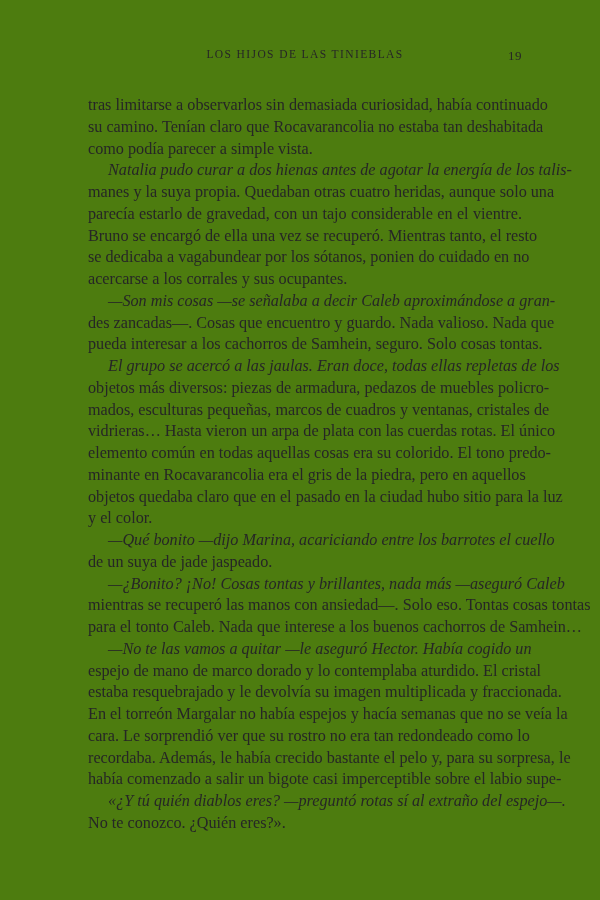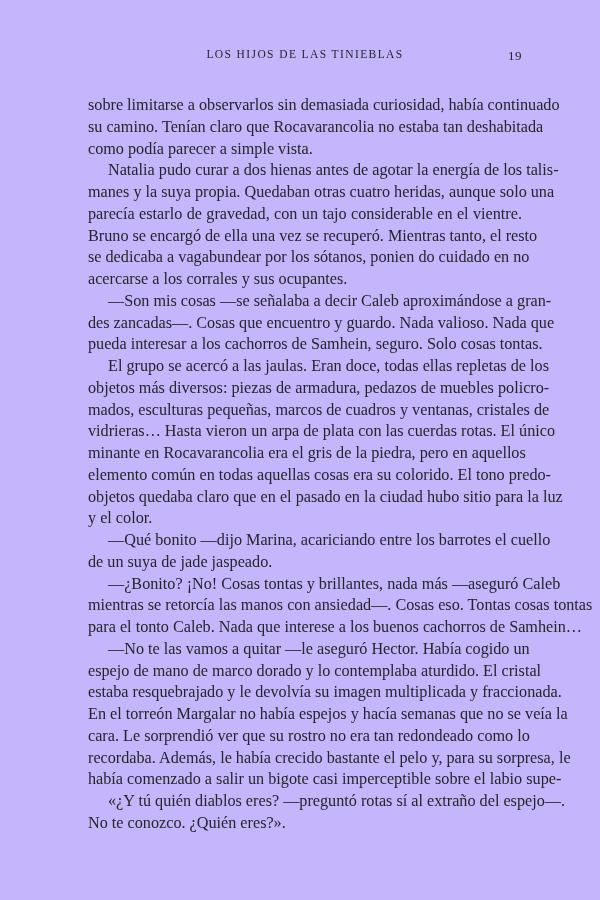--- a/index.html
+++ b/index.html
@@ -14,21 +14,21 @@
       overflow: hidden;
       font-family: "Liberation Serif", "DejaVu Serif", serif;
       color: #262626;
     }
     .page {
       position: absolute;
       left: 0;
       top: 0;
       width: 600px;
       height: 900px;
-      background: #c4b5fd;
+      background: #4d7c0f;
     }
     .running-header {
       position: absolute;
       top: 48px;
       left: 88px;
       width: 434px;
       height: 18px;
       font-size: 13px;
       letter-spacing: 1.1px;
     }
@@ -66,34 +66,35 @@
       text-align: justify;
       text-align-last: justify;
       overflow: visible;
     }
     .line.last {
       text-align: right;
       text-align-last: left;
     }
     .line.indent {
       padding-left: 20px;
+      font-style: italic;
     }
   </style>
 </head>
 <body>
 
 <div class="page">
   <div class="running-header">
     <span class="running-title">Los hijos de las tinieblas</span>
     <span class="page-number">19</span>
   </div>
 
   <div class="body-text" id="body-text">
       <div class="paragraph">
-        <span class="line">sobre limitarse a observarlos sin demasiada curiosidad, había continuado</span>
+        <span class="line">tras limitarse a observarlos sin demasiada curiosidad, había continuado</span>
         <span class="line">su camino. Tenían claro que Rocavarancolia no estaba tan deshabitada</span>
         <span class="line last">como podía parecer a simple vista.</span>
       </div>
       <div class="paragraph">
         <span class="line indent">Natalia pudo curar a dos hienas antes de agotar la energía de los talis-</span>
         <span class="line">manes y la suya propia. Quedaban otras cuatro heridas, aunque solo una</span>
         <span class="line">parecía estarlo de gravedad, con un tajo considerable en el vientre.</span>
         <span class="line">Bruno se encargó de ella una vez se recuperó. Mientras tanto, el resto</span>
         <span class="line">se dedicaba a vagabundear por los sótanos, ponien do cuidado en no</span>
         <span class="line last">acercarse a los corrales y sus ocupantes.</span>
@@ -101,32 +102,32 @@
       <div class="paragraph">
         <span class="line indent">—Son mis cosas —se señalaba a decir Caleb aproximándose a gran-</span>
         <span class="line">des zancadas—. Cosas que encuentro y guardo. Nada valioso. Nada que</span>
         <span class="line last">pueda interesar a los cachorros de Samhein, seguro. Solo cosas tontas.</span>
       </div>
       <div class="paragraph">
         <span class="line indent">El grupo se acercó a las jaulas. Eran doce, todas ellas repletas de los</span>
         <span class="line">objetos más diversos: piezas de armadura, pedazos de muebles policro-</span>
         <span class="line">mados, esculturas pequeñas, marcos de cuadros y ventanas, cristales de</span>
         <span class="line">vidrieras… Hasta vieron un arpa de plata con las cuerdas rotas. El único</span>
+        <span class="line">elemento común en todas aquellas cosas era su colorido. El tono predo-</span>
         <span class="line">minante en Rocavarancolia era el gris de la piedra, pero en aquellos</span>
-        <span class="line">elemento común en todas aquellas cosas era su colorido. El tono predo-</span>
         <span class="line">objetos quedaba claro que en el pasado en la ciudad hubo sitio para la luz</span>
         <span class="line last">y el color.</span>
       </div>
       <div class="paragraph">
         <span class="line indent">—Qué bonito —dijo Marina, acariciando entre los barrotes el cuello</span>
         <span class="line last">de un suya de jade jaspeado.</span>
       </div>
       <div class="paragraph">
         <span class="line indent">—¿Bonito? ¡No! Cosas tontas y brillantes, nada más —aseguró Caleb</span>
-        <span class="line">mientras se retorcía las manos con ansiedad—. Cosas eso. Tontas cosas tontas</span>
+        <span class="line">mientras se recuperó las manos con ansiedad—. Solo eso. Tontas cosas tontas</span>
         <span class="line last">para el tonto Caleb. Nada que interese a los buenos cachorros de Samhein…</span>
       </div>
       <div class="paragraph">
         <span class="line indent">—No te las vamos a quitar —le aseguró Hector. Había cogido un</span>
         <span class="line">espejo de mano de marco dorado y lo contemplaba aturdido. El cristal</span>
         <span class="line">estaba resquebrajado y le devolvía su imagen multiplicada y fraccionada.</span>
         <span class="line">En el torreón Margalar no había espejos y hacía semanas que no se veía la</span>
         <span class="line">cara. Le sorprendió ver que su rostro no era tan redondeado como lo</span>
         <span class="line">recordaba. Además, le había crecido bastante el pelo y, para su sorpresa, le</span>
         <span class="line">había comenzado a salir un bigote casi imperceptible sobre el labio supe-</span>

